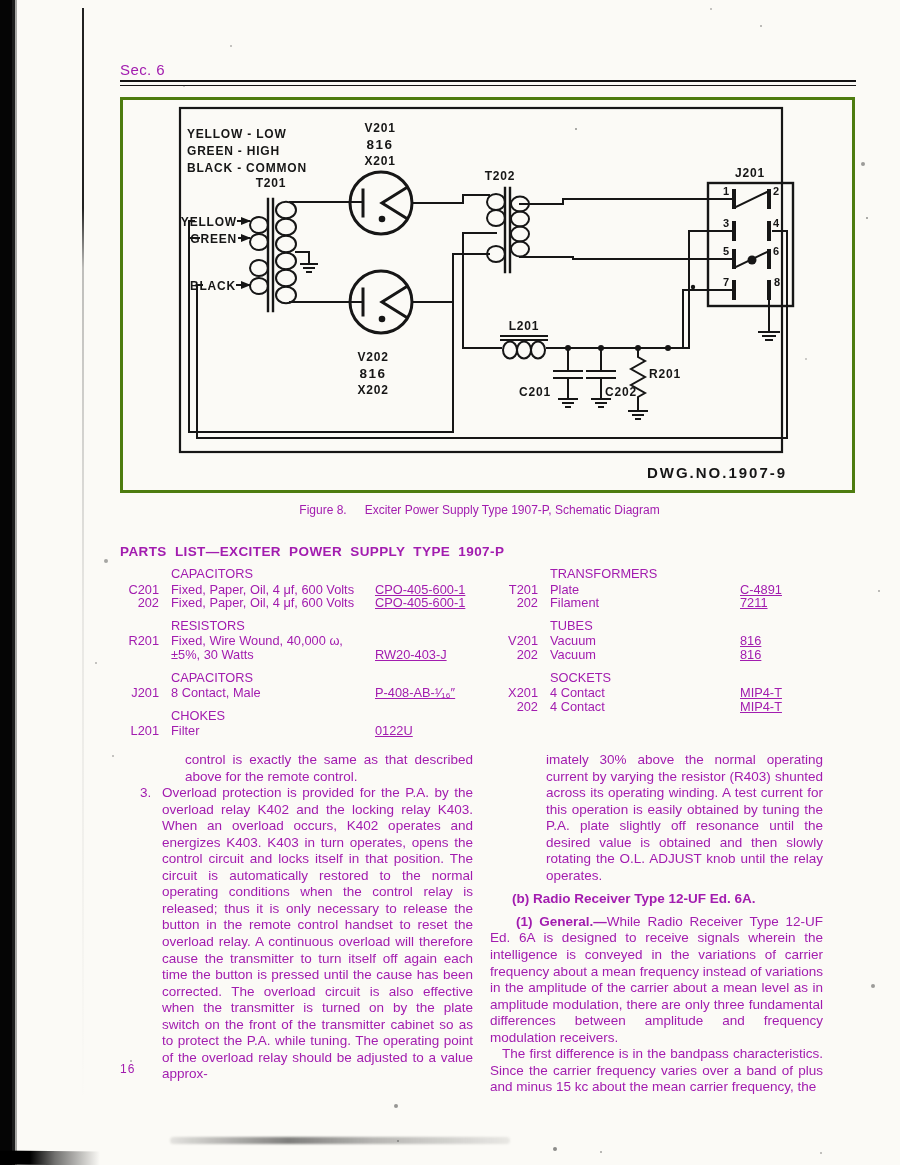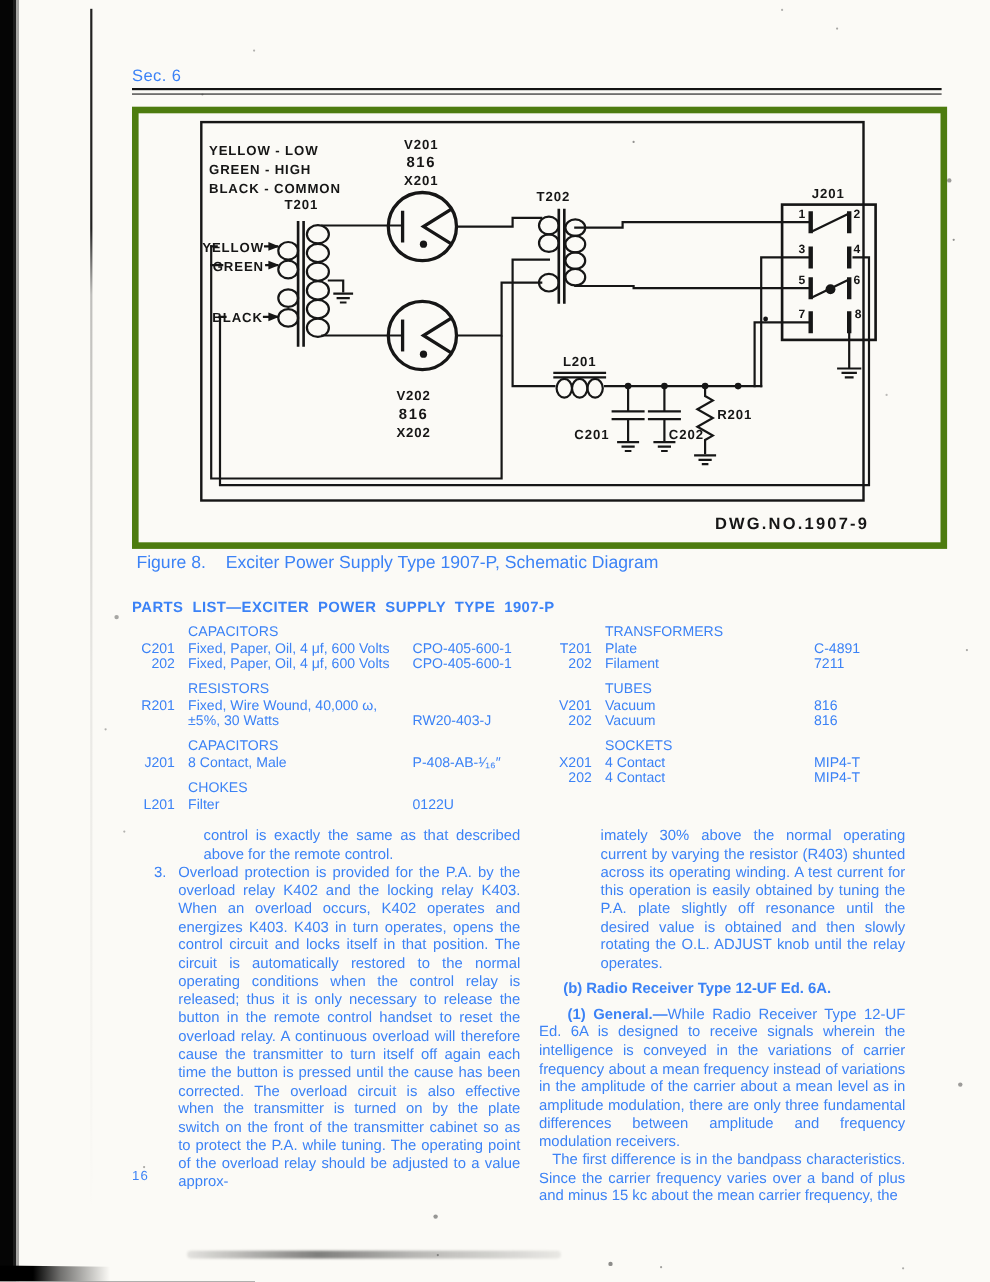--- a/index.html
+++ b/index.html
@@ -1,17 +1,17 @@
 <!DOCTYPE html>
 <html><head>
 <meta charset="utf-8">
 <style>
   html,body{margin:0;padding:0;background:#777;}
   #page{position:relative;width:900px;height:1165px;background:#fbfaf6;overflow:hidden;
-        font-family:"Liberation Sans",sans-serif;color:#3b82f6;}
+        font-family:"Liberation Sans",sans-serif;color:#a21caf;}
   
   #strip{position:absolute;left:0;top:0;width:18px;height:1165px;
          background:linear-gradient(to right,#050505 0 12px,#1c1c1c 12px 15px,rgba(10,10,10,.35) 15px 17px,transparent 17px);}
   #spine{position:absolute;left:82px;top:8px;width:2px;height:1100px;
          background:linear-gradient(to bottom,rgba(10,10,10,.9) 0 200px,rgba(10,10,10,.25) 260px,rgba(10,10,10,.08) 55%,transparent);}
   #wedge{position:absolute;left:0;top:1151px;width:100px;height:14px;
          background:linear-gradient(to right,#000 0 30px,rgba(0,0,0,.55) 55px,transparent);transform:rotate(.6deg);}
   #smudge{position:absolute;left:170px;top:1137px;width:340px;height:7px;border-radius:4px;
           background:linear-gradient(to right,rgba(25,25,25,.10),rgba(25,25,25,.55) 35%,rgba(25,25,25,.30) 60%,rgba(25,25,25,.08));
           filter:blur(1px);}
@@ -25,41 +25,41 @@
           135px -120px 0 rgba(40,40,40,.35), -21px 1020px 0 1px rgba(30,30,30,.5),
           25px 1023px 0 rgba(30,30,30,.4), 245px 1024px 0 rgba(30,30,30,.35),
           -392px -43px 0 rgba(40,40,40,.3), 230px 230px 0 rgba(40,40,40,.3);}
   
   .sec{position:absolute;left:120px;top:61px;font-size:15px;letter-spacing:.4px;}
   .htitle{position:absolute;left:120px;top:60px;width:735px;text-align:center;
           font-size:14px;font-weight:700;letter-spacing:.3px;word-spacing:3px;}
   .hrule{position:absolute;left:120px;top:80px;width:736px;height:3px;
          border-top:2.5px solid #141414;border-bottom:1.3px solid #141414;}
   
-  .figbox{position:absolute;left:120px;top:97px;width:729px;height:390px;border:6px solid #4d7c0f;background:#fbfaf6;}
+  .figbox{position:absolute;left:120px;top:97px;width:729px;height:390px;border:3px solid #4d7c0f;background:#fbfaf6;}
   svg text{font-family:"Liberation Sans",sans-serif;fill:#161616;}
   .slab{font-size:12px;font-weight:700;letter-spacing:.8px;}
   .sbig{font-size:13.5px;font-weight:700;letter-spacing:1.5px;}
   .spin{font-size:11px;font-weight:700;}
   .sdwg{font-size:15px;font-weight:700;letter-spacing:2px;}
-  .caption{position:absolute;left:124px;top:503px;width:735px;font-size:16px;}
+  .caption{position:absolute;left:112px;top:503px;width:735px;text-align:center;font-size:12px;}
   .caption .cgap{display:inline-block;width:18px;}
   
   .ptitle{position:absolute;left:120px;top:544px;width:735px;text-align:left;
           font-size:13.5px;font-weight:700;letter-spacing:.4px;word-spacing:4px;}
   .pcol{position:absolute;top:567px;font-size:12.8px;line-height:13.6px;}
   #pleft{left:113px;width:372px;}
   #pright{left:498px;width:350px;}
   .pgroup{margin-bottom:9px;}
   .phead{margin-bottom:2px;}
   #pleft .phead{margin-left:58px;} #pright .phead{margin-left:52px;}
   .prow{display:grid;column-gap:12px;}
   #pleft .prow{grid-template-columns:46px 192px 1fr;}
   #pright .prow{grid-template-columns:40px 178px 1fr;}
-  .pref{text-align:right;} .ppart{align-self:end;white-space:nowrap;}
+  .pref{text-align:right;} .ppart{align-self:end;white-space:nowrap;text-decoration:underline;}
   
   .bcol{position:absolute;top:752px;width:333px;font-size:13.5px;line-height:16.55px;text-align:justify;}
   #bleft{left:140px;} #bright{left:490px;}
   .bcol p{margin:0;}
   .cont{margin-left:45px !important;}
   .item{padding-left:22px;} .item .num{float:left;margin-left:-22px;}
   .p1{margin-left:56px !important;}
   .hb{font-weight:700;margin:7px 0 6px 22px !important;text-align:left;}
   .p2{text-indent:26px;} .p2 b{font-weight:700;}
   .p3{text-indent:12px;}

